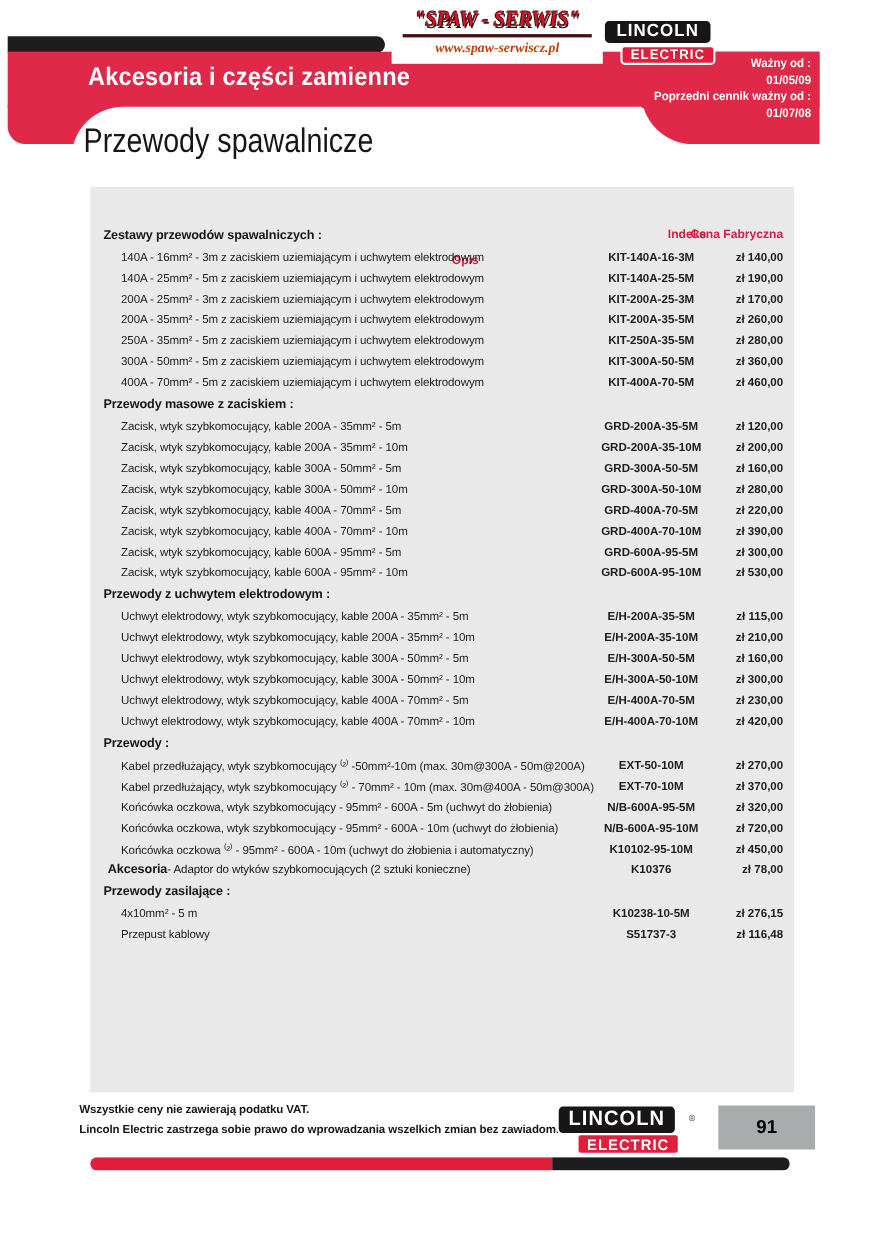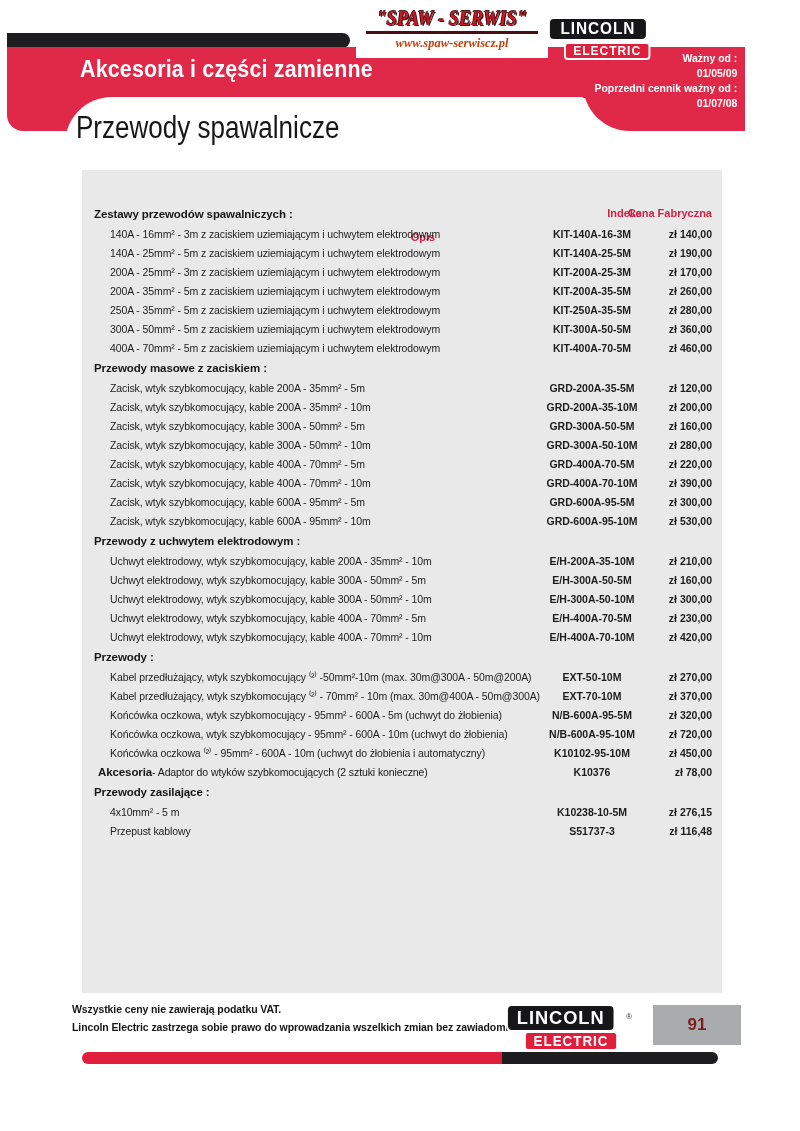--- a/index.html
+++ b/index.html
@@ -61,21 +61,21 @@
   .item-row{height:19px;font-size:10.5px;color:#1c1c1c;}
   .cell-desc{padding-left:16px;white-space:nowrap;letter-spacing:-.1px;}
   .cell-desc .b{font-weight:bold;font-size:11.5px;}
   .cell-index{text-align:center;font-weight:bold;white-space:nowrap;}
   .cell-price{text-align:right;font-weight:bold;white-space:nowrap;direction:rtl;}
 
   
   .foot-notes{position:absolute;left:72px;top:1000px;font-size:10.5px;font-weight:bold;color:#161616;
               line-height:18px;letter-spacing:-.1px;white-space:nowrap;}
   .page-box{position:absolute;left:653px;top:1005px;width:88px;height:40px;background:#a9acad;
-            display:flex;align-items:center;justify-content:center;color:#7f1d1d;font-weight:bold;font-size:17px;}
+            display:flex;align-items:center;justify-content:center;color:#000000;font-weight:bold;font-size:17px;}
   .bottom-bar{position:absolute;left:82px;top:1052px;width:636px;height:12px;border-radius:7px;
               overflow:hidden;display:flex;}
   .bottom-bar .bb-red{width:420px;height:100%;background:#e01f3d;}
   .bottom-bar .bb-black{flex:1;height:100%;background:#1d1d1f;}
 </style>
 </head>
 <body>
 
 <div class="page">
 
@@ -189,20 +189,25 @@
             <div class="cell-index">GRD-600A-95-5M</div>
             <div class="cell-price">300,00 zł</div>
           </div>
           <div class="t-row item-row">
             <div class="cell-desc">Zacisk, wtyk szybkomocujący, kable 600A - 95mm² - 10m</div>
             <div class="cell-index">GRD-600A-95-10M</div>
             <div class="cell-price">530,00 zł</div>
           </div>
           <div class="sec-title">Przewody z uchwytem elektrodowym :</div>
           <div class="t-row item-row">
+            <div class="cell-desc">Uchwyt elektrodowy, wtyk szybkomocujący, kable 200A - 35mm² - 5m</div>
+            <div class="cell-index">E/H-200A-35-5M</div>
+            <div class="cell-price">115,00 zł</div>
+          </div>
+          <div class="t-row item-row">
             <div class="cell-desc">Uchwyt elektrodowy, wtyk szybkomocujący, kable 200A - 35mm² - 10m</div>
             <div class="cell-index">E/H-200A-35-10M</div>
             <div class="cell-price">210,00 zł</div>
           </div>
           <div class="t-row item-row">
             <div class="cell-desc">Uchwyt elektrodowy, wtyk szybkomocujący, kable 300A - 50mm² - 5m</div>
             <div class="cell-index">E/H-300A-50-5M</div>
             <div class="cell-price">160,00 zł</div>
           </div>
           <div class="t-row item-row">

